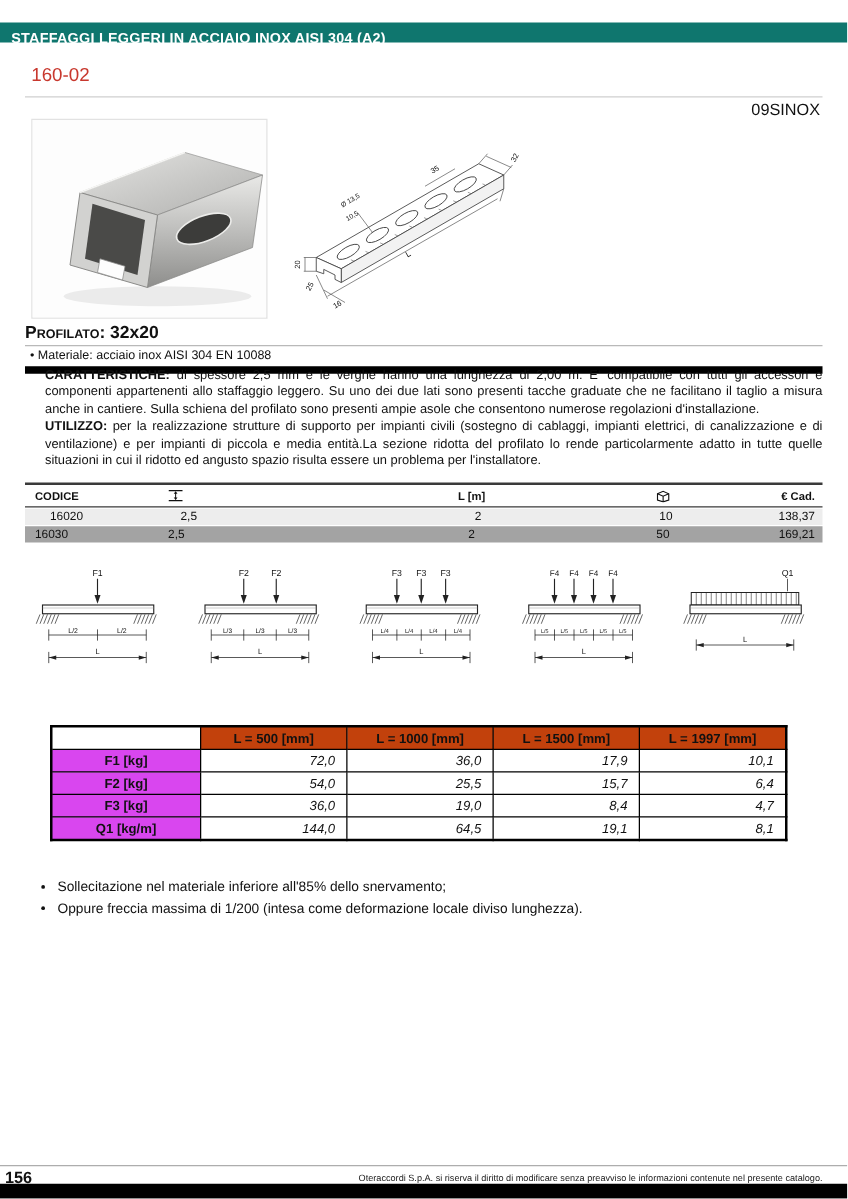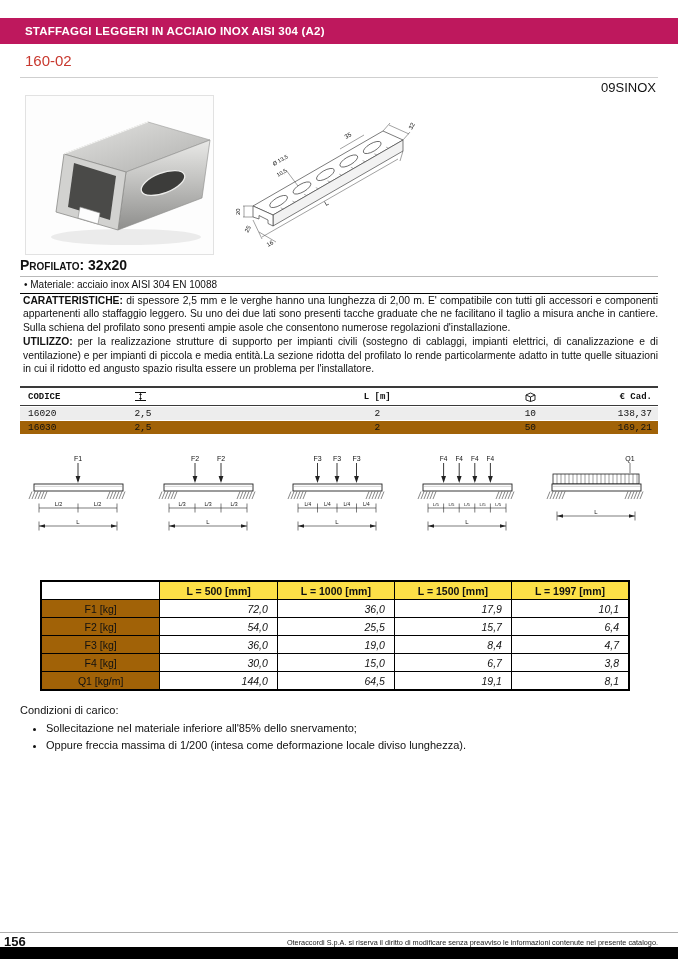--- a/index.html
+++ b/index.html
@@ -1,61 +1,61 @@
 <!DOCTYPE html>
 <html><head>
 <meta charset="utf-8">
 <style>
   html,body{margin:0;padding:0;background:#fff;}
   .page{position:relative;width:678px;height:959px;background:#fff;overflow:hidden;
         font-family:"Liberation Sans", sans-serif;color:#111;}
 
-  .banner{position:absolute;top:18px;left:0;right:0;height:26px;background:#be185d;
-          color:#fff;font-weight:bold;font-size:11.5px;line-height:26px;padding-left:25px;
+  .banner{position:absolute;top:18px;left:0;right:0;height:16px;background:#0f766e;
+          color:#fff;font-weight:bold;font-size:11.5px;line-height:26px;padding-left:9px;
           letter-spacing:.2px;box-sizing:border-box;}
   .product-code{position:absolute;top:52px;left:25px;color:#c8382e;font-weight:normal;font-size:15px;}
   .code-underline{position:absolute;top:77px;left:20px;right:20px;border-top:1px solid #cfcfcf;}
   .series-code{position:absolute;top:80px;right:22px;font-size:13px;color:#111;}
 
   .photo{position:absolute;top:95px;left:25px;width:187px;height:158px;border:1px solid #e2e2e2;background:#fdfdfd;}
   .photo svg{display:block;width:100%;height:100%;}
   .tdraw-wrap{position:absolute;top:86px;left:228px;width:215px;height:172px;}
   .tdraw-wrap svg{display:block;width:100%;height:100%;}
 
   .profile-heading{position:absolute;top:257px;left:20px;font-size:14px;font-weight:bold;}
   .profile-heading .sc{font-variant:small-caps;}
   .material-row{position:absolute;top:276px;left:20px;right:20px;border-top:1px solid #b9b9b9;
-                border-bottom:1px solid #000000;font-size:10px;padding:2px 0 3px 4px;}
+                border-bottom:6px solid #000000;font-size:10px;padding:2px 0 3px 4px;}
 
   .desc{position:absolute;top:294px;left:20px;right:20px;font-size:10.3px;line-height:1.3;text-align:justify;}
-  .desc p{margin:0 0 1px 3px;}
+  .desc p{margin:0 0 1px 16px;}
   .desc b{font-weight:bold;}
 
-  .codes-table{position:absolute;top:386px;left:20px;right:20px;font-size:9.5px;font-family:Liberation Mono, monospace;}
+  .codes-table{position:absolute;top:386px;left:20px;right:20px;font-size:9.5px;}
   .ct-grid{display:grid;grid-template-columns:17% 22% 34% 14% 13%;align-items:center;}
   .ct-header{border-top:2px solid #3a3a3a;border-bottom:1px solid #3a3a3a;padding:3px 0;font-weight:bold;font-size:9px;}
   .ct-row{height:13px;line-height:13px;margin-top:1px;}
-  .ct-row.r1{background:#ededed;}
-  .ct-row.r2{background:#a16207;}
+  .ct-row.r1{background:#ededed;padding-left:12px;}
+  .ct-row.r2{background:#a3a3a3;}
   .c1{padding-left:8px;text-align:left;}
   .c2{padding-left:6px;text-align:left;}
   .c3{text-align:center;}
   .c4{text-align:center;}
   .c5{text-align:right;padding-right:6px;}
   .hicon svg{vertical-align:middle;}
 
   .diagrams{position:absolute;top:450px;left:22px;right:22px;display:flex;justify-content:space-between;}
   .diag{width:116px;height:114px;}
 
   .load-table{position:absolute;top:580px;left:40px;width:590px;border-collapse:collapse;
               font-size:10.5px;border:2px solid #000;}
   .load-table th,.load-table td{border:1px solid #000;height:17px;padding:0 6px;}
-  .load-table th{font-weight:bold;text-align:center;background:#fde047;width:117px;}
+  .load-table th{font-weight:bold;text-align:center;background:#c2410c;width:117px;}
   .load-table th.corner{width:118px;background:#fff;}
-  .load-table td.rowlab{background:#a16207;font-weight:normal;text-align:center;}
+  .load-table td.rowlab{background:#d946ef;font-weight:bold;text-align:center;}
   .load-table td.val{text-align:right;padding-right:9px;background:#fff;font-style:italic;}
 
   .conditions{position:absolute;top:703px;left:20px;right:40px;font-size:11px;line-height:1.45;}
   .conditions .ctitle{margin:0 0 2px 0;}
   .conditions ul{margin:0;padding-left:26px;}
   .conditions li{margin:0 0 1px 0;}
 
   .footer-line{position:absolute;top:932px;left:0;right:0;border-top:1px solid #adadad;}
   .page-number{position:absolute;top:934px;left:4px;font-size:13px;font-weight:bold;}
   .footer-note{position:absolute;top:938px;right:20px;font-size:7.3px;color:#222;}
@@ -458,38 +458,30 @@
       <td class="val">6,4</td>
     </tr>
     <tr>
       <td class="rowlab">F3  [kg]</td>
       <td class="val">36,0</td>
       <td class="val">19,0</td>
       <td class="val">8,4</td>
       <td class="val">4,7</td>
     </tr>
     <tr>
-      <td class="rowlab">F4  [kg]</td>
-      <td class="val">30,0</td>
-      <td class="val">15,0</td>
-      <td class="val">6,7</td>
-      <td class="val">3,8</td>
-    </tr>
-    <tr>
       <td class="rowlab">Q1  [kg/m]</td>
       <td class="val">144,0</td>
       <td class="val">64,5</td>
       <td class="val">19,1</td>
       <td class="val">8,1</td>
     </tr>
   </tbody>
     </table>
 
   <div class="conditions">
-    <p class="ctitle">Condizioni di carico:</p>
     <ul>
       <li>Sollecitazione nel materiale inferiore all'85% dello snervamento;</li>
       <li>Oppure freccia massima di 1/200 (intesa come deformazione locale diviso lunghezza).</li>
     </ul>
   </div>
 
   <div class="footer-line"></div>
   <div class="page-number">156</div>
   <div class="footer-note">Oteraccordi S.p.A. si riserva il diritto di modificare senza preavviso le informazioni contenute nel presente catalogo.</div>
   <div class="bottom-bar"></div>

